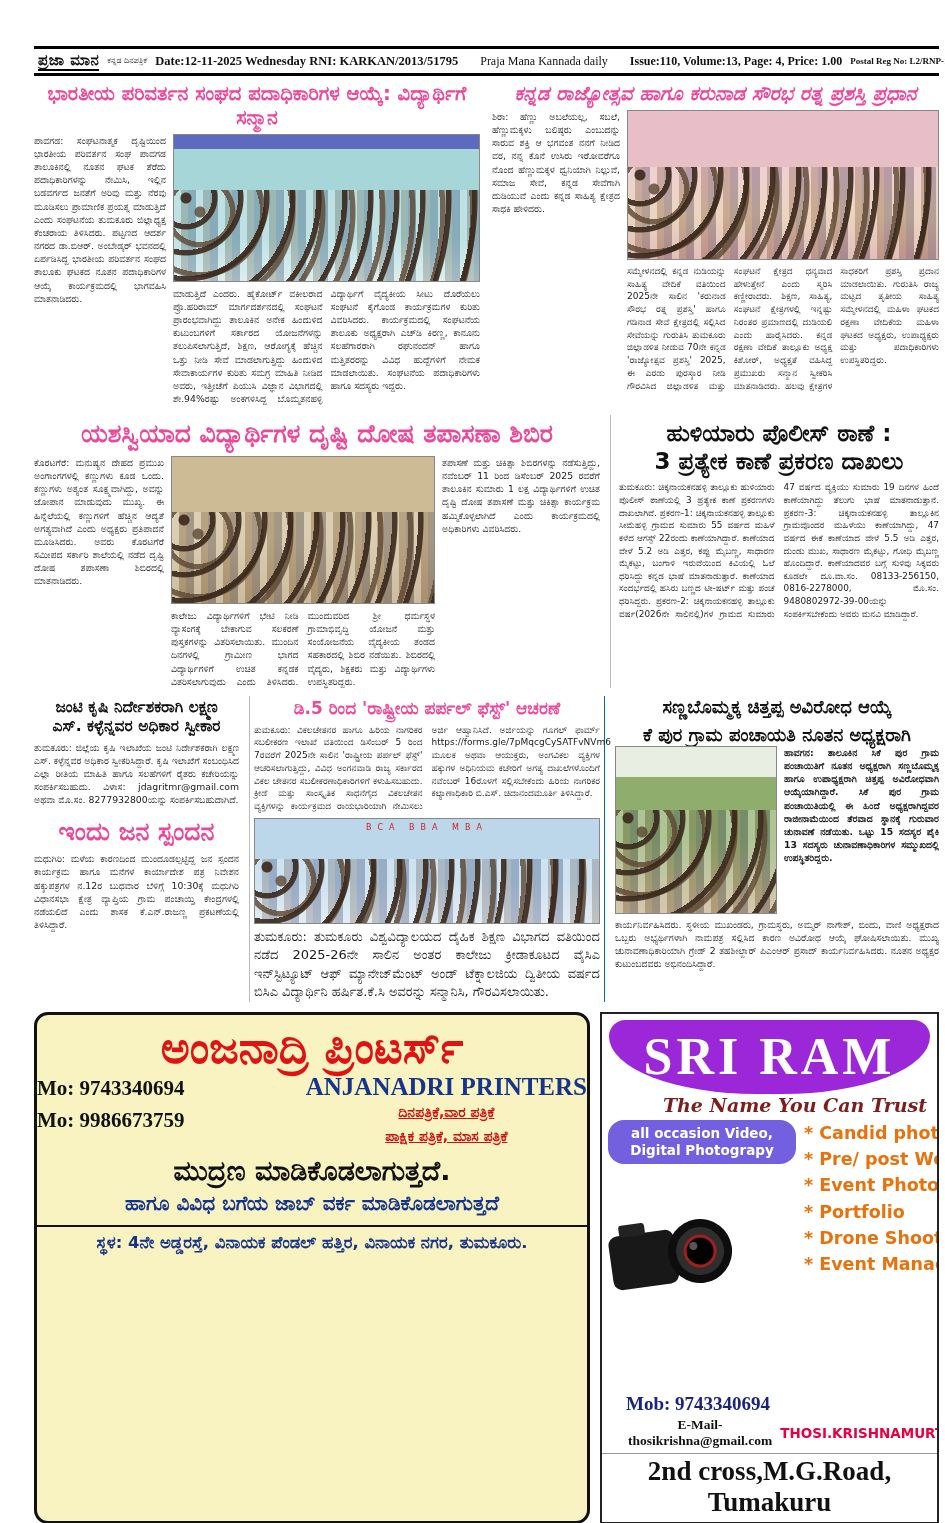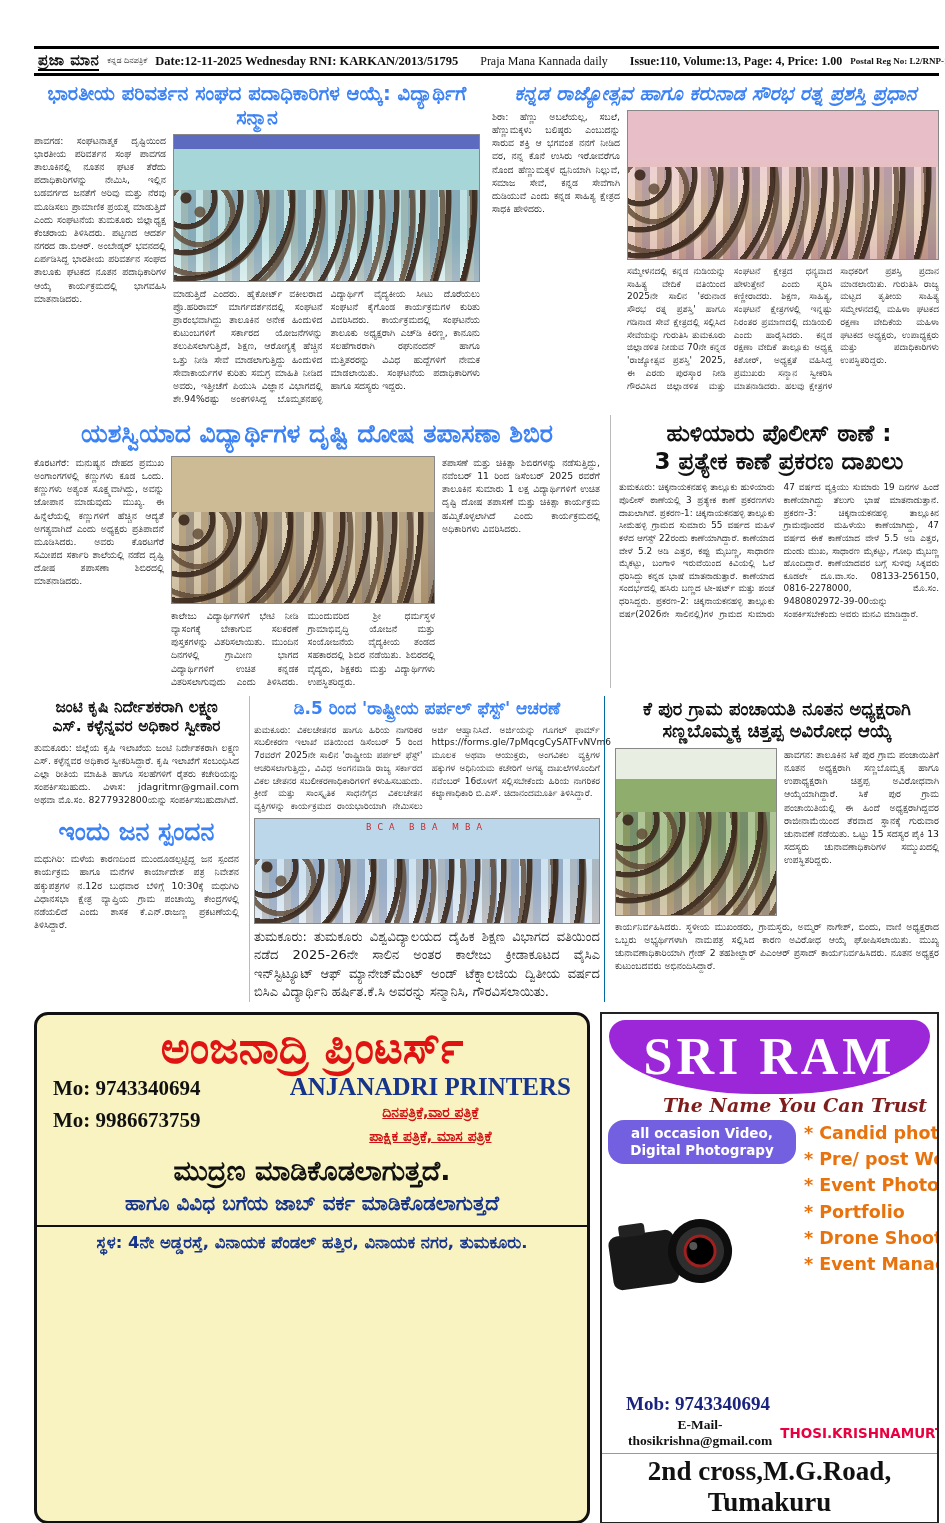--- a/index.html
+++ b/index.html
@@ -12,21 +12,21 @@
             padding:2px 4px;white-space:nowrap;}
   .mh-logo{font-weight:bold;font-size:15px;letter-spacing:.5px;border-bottom:2px solid #000;}
   .mh-sub{font-size:8px;color:#333;}
   .mh-date{font-weight:bold;font-size:12.5px;font-family:"Liberation Serif",serif;}
   .mh-center{font-size:12px;font-family:"Liberation Serif",serif;margin-left:14px;}
   .mh-issue{font-weight:bold;font-size:12px;font-family:"Liberation Serif",serif;margin-left:14px;}
   .mh-postal{font-size:9px;font-weight:bold;font-family:"Liberation Serif",serif;}
 
   
   .hl{font-weight:bold;text-align:center;line-height:1.22;}
-  .hl.red{color:#3b82f6;}
+  .hl.red{color:#ec4899;}
   .bodytext{font-size:9.3px;line-height:1.42;text-align:justify;color:#1a1a1a;}
   .photo{position:relative;border:1px solid #888;box-sizing:border-box;}
   .photo .plabel{position:absolute;top:4px;left:50%;transform:translateX(-50%);
                  font-size:8px;font-weight:normal;color:#c22;letter-spacing:6px;white-space:nowrap;}
   
   .crowd{position:absolute;left:0;right:0;bottom:0;height:62%;
     background-image:
       repeating-radial-gradient(circle at 12px 8px, rgba(58,40,28,.9) 0 5px, transparent 6px 26px),
       repeating-radial-gradient(circle at 26px 22px, rgba(92,70,50,.8) 0 5px, transparent 6px 30px),
       repeating-linear-gradient(90deg, rgba(255,255,255,.28) 0 7px, rgba(120,90,70,.25) 7px 14px, rgba(40,45,90,.25) 14px 22px);}
@@ -47,27 +47,27 @@
   .art-d{border-left:1px solid #bbb;padding-left:8px;}
   .c-grid{grid-template-columns:130px 1fr 158px;}
   .ph-c{height:148px;background:linear-gradient(180deg,#cdbb95 0 55%,#b9a27a 100%);}
   .cols2{column-count:2;column-gap:9px;}
 
   
   .row3{grid-template-columns:205px 356px 1fr;gap:0 10px;margin-top:8px;}
   .art-g{border-left:1px solid #bbb;border-right:1px solid #0369a1;padding:0 4px;}
   .ph-g{height:106px;background:linear-gradient(180deg,#bdd7ea 0 60%,#d8e4ee 100%);}
   .ph-h{height:168px;background:linear-gradient(180deg,#e8efe2 0 18%,#8fae6d 18% 55%,#c8b28e 100%);}
-  .h-grid{grid-template-columns:162px 1fr;}
+  .h-grid{grid-template-columns:162px 1fr;font-weight:bold;}
 
   
   .ads{display:grid;grid-template-columns:556px 1fr;gap:0 10px;margin-top:10px;}
   .ad-anj{background:#f8f3c0;border:3px solid #111;border-radius:14px;overflow:hidden;text-align:center;}
   .anj-title{color:#e01212;font-weight:bold;font-size:44px;line-height:1.15;margin-top:8px;}
-  .anj-midrow{display:flex;justify-content:space-between;align-items:flex-start;padding:0 16px;}
+  .anj-midrow{display:flex;justify-content:space-between;align-items:flex-start;padding:0 0;}
   .anj-mob{font-family:"Liberation Serif",serif;font-weight:bold;font-size:21px;text-align:left;line-height:1.5;}
   .anj-en{color:#16348c;font-weight:bold;font-size:25px;font-family:"Liberation Serif",serif;}
   .anj-redline{color:#d01111;font-weight:bold;font-size:14px;text-decoration:underline;line-height:1.7;}
   .anj-big{font-weight:bold;font-size:27px;margin-top:6px;}
   .anj-blue{color:#16348c;font-weight:bold;font-size:20px;margin-top:4px;}
   .anj-addr{border-top:2px solid #111;margin-top:10px;padding:6px 4px;color:#16348c;font-weight:bold;font-size:16.5px;}
 
   .ad-sri{background:#fff;border:2px solid #222;position:relative;overflow:hidden;text-align:center;}
   .sri-banner{margin:6px auto 0;width:96%;height:74px;background:#9c27d9;
               border-radius:18px 18px 50% 50%/18px 18px 85% 85%;display:flex;align-items:center;justify-content:center;}
@@ -189,22 +189,22 @@
         <span>ವ್ಯಕ್ತಿಗಳನ್ನು ಕಾರ್ಯಕ್ರಮದ ರಾಯಭಾರಿಯಾಗಿ ನೇಮಿಸಲು ಅರ್ಜಿ ಆಹ್ವಾನಿಸಿದೆ. ಅರ್ಜಿಯನ್ನು ಗೂಗಲ್ ಫಾರ್ಮ್ https://forms.gle/7pMqcgCySATFvNVm6 ಮೂಲಕ ಅಥವಾ ಆಯುಕ್ತರು, ಅಂಗವಿಕಲ ವ್ಯಕ್ತಿಗಳ ಹಕ್ಕುಗಳ ಅಧಿನಿಯಮ ಕಚೇರಿಗೆ ಅಗತ್ಯ ದಾಖಲೆಗಳೊಂದಿಗೆ ನವೆಂಬರ್ 16ರೊಳಗೆ ಸಲ್ಲಿಸಬೇಕೆಂದು ಹಿರಿಯ ನಾಗರಿಕರ ಕಲ್ಯಾಣಾಧಿಕಾರಿ ಬಿ.ಎಸ್. ಚಿದಾನಂದಮೂರ್ತಿ ತಿಳಿಸಿದ್ದಾರೆ.</span>
       </div>
       <div class="photo ph-g" style="margin-top:5px;">
         <span class="plabel">BCA   BBA   MBA</span>
         <div class="crowd"></div>
       </div>
       <div class="bodytext" style="margin-top:4px;font-size:13px;">ತುಮಕೂರು: ತುಮಕೂರು ವಿಶ್ವವಿದ್ಯಾಲಯದ ದೈಹಿಕ ಶಿಕ್ಷಣ ವಿಭಾಗದ ವತಿಯಿಂದ ನಡೆದ 2025-26ನೇ ಸಾಲಿನ ಅಂತರ ಕಾಲೇಜು ಕ್ರೀಡಾಕೂಟದ ವೈಸಿಎ ಇನ್‌ಸ್ಟಿಟ್ಯೂಟ್ ಆಫ್ ಮ್ಯಾನೇಜ್‌ಮೆಂಟ್ ಅಂಡ್ ಟೆಕ್ನಾಲಜಿಯ ದ್ವಿತೀಯ ವರ್ಷದ ಬಿಸಿಎ ವಿದ್ಯಾರ್ಥಿನಿ ಹರ್ಷಿತ.ಕೆ.ಸಿ ಅವರನ್ನು ಸನ್ಮಾನಿಸಿ, ಗೌರವಿಸಲಾಯಿತು.</div>
     </article>
 
     <article>
+      <h3 class="hl" style="font-size:18px;margin:0 0 6px;">ಸಣ್ಣಬೊಮ್ಮಕ್ಕ ಚಿತ್ತಪ್ಪ ಅವಿರೋಧ ಆಯ್ಕೆ</h3>
       <h3 class="hl" style="font-size:18px;margin:2px 0 0;">ಕೆ ಪುರ ಗ್ರಾಮ ಪಂಚಾಯತಿ ನೂತನ ಅಧ್ಯಕ್ಷರಾಗಿ</h3>
-      <h3 class="hl" style="font-size:18px;margin:0 0 6px;">ಸಣ್ಣಬೊಮ್ಮಕ್ಕ ಚಿತ್ತಪ್ಪ ಅವಿರೋಧ ಆಯ್ಕೆ</h3>
       <div class="art-grid h-grid">
         <div class="photo ph-h">
             <div class="crowd"></div>
           </div>
         <div class="bodytext">ಹಾವಗನ: ತಾಲೂಕಿನ ಸಿಕೆ ಪುರ ಗ್ರಾಮ ಪಂಚಾಯಿತಿಗೆ ನೂತನ ಅಧ್ಯಕ್ಷರಾಗಿ ಸಣ್ಣಬೊಮ್ಮಕ್ಕ ಹಾಗೂ ಉಪಾಧ್ಯಕ್ಷರಾಗಿ ಚಿತ್ತಪ್ಪ ಅವಿರೋಧವಾಗಿ ಆಯ್ಕೆಯಾಗಿದ್ದಾರೆ. ಸಿಕೆ ಪುರ ಗ್ರಾಮ ಪಂಚಾಯಿತಿಯಲ್ಲಿ ಈ ಹಿಂದೆ ಅಧ್ಯಕ್ಷರಾಗಿದ್ದವರ ರಾಜೀನಾಮೆಯಿಂದ ತೆರವಾದ ಸ್ಥಾನಕ್ಕೆ ಗುರುವಾರ ಚುನಾವಣೆ ನಡೆಯಿತು. ಒಟ್ಟು 15 ಸದಸ್ಯರ ಪೈಕಿ 13 ಸದಸ್ಯರು ಚುನಾವಣಾಧಿಕಾರಿಗಳ ಸಮ್ಮುಖದಲ್ಲಿ ಉಪಸ್ಥಿತರಿದ್ದರು.</div>
       </div>
       <div class="bodytext" style="margin-top:4px;">ಕಾರ್ಯನಿರ್ವಹಿಸಿದರು. ಸ್ಥಳೀಯ ಮುಖಂಡರು, ಗ್ರಾಮಸ್ಥರು, ಅಮ್ಮರ್ ನಾಗೇಶ್, ಬಿಂದು, ವಾಣಿ ಅಧ್ಯಕ್ಷರಾದ ಒಬ್ಬರು ಅಭ್ಯರ್ಥಿಗಳಾಗಿ ನಾಮಪತ್ರ ಸಲ್ಲಿಸಿದ ಕಾರಣ ಅವಿರೋಧ ಆಯ್ಕೆ ಘೋಷಿಸಲಾಯಿತು. ಮುಖ್ಯ ಚುನಾವಣಾಧಿಕಾರಿಯಾಗಿ ಗ್ರೇಡ್ 2 ತಹಶೀಲ್ದಾರ್ ಪಿಎಂಆರ್ ಪ್ರಸಾದ್ ಕಾರ್ಯನಿರ್ವಹಿಸಿದರು. ನೂತನ ಅಧ್ಯಕ್ಷರ ಕುಟುಂಬದವರು ಅಭಿನಂದಿಸಿದ್ದಾರೆ.</div>
     </article>
   </section>
 

